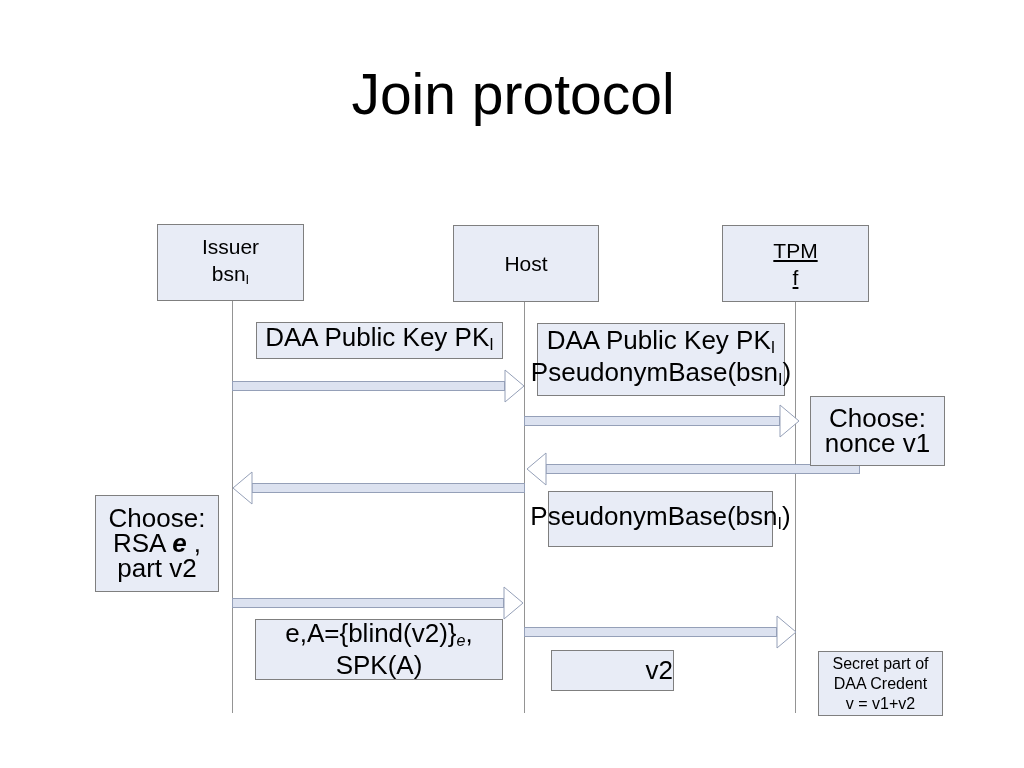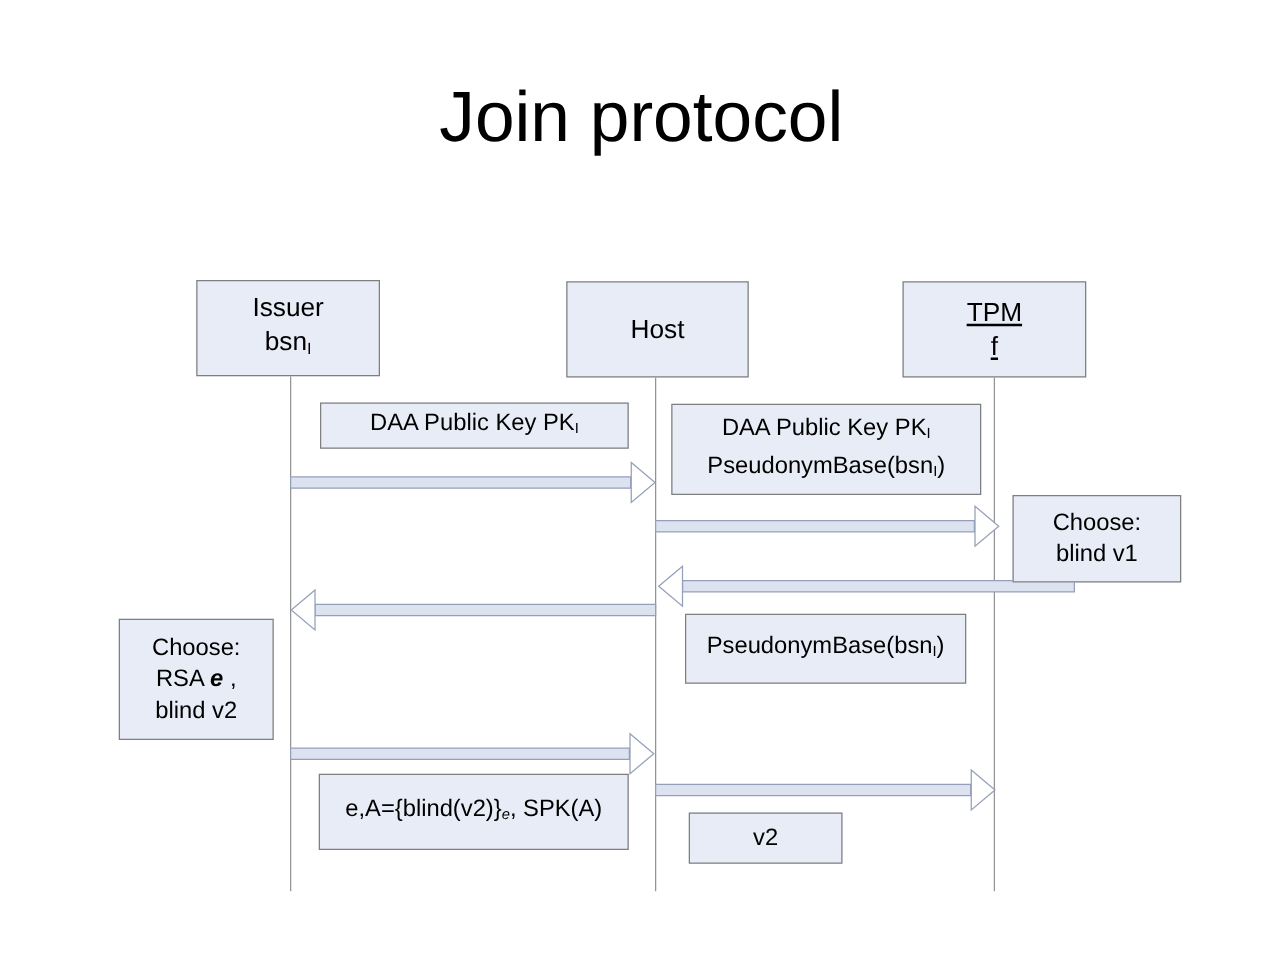--- a/index.html
+++ b/index.html
@@ -14,21 +14,21 @@
     text-align: center; font-size: 57px; font-weight: 400; line-height: 1.3;
     margin: 1px;
   }
 
   .actor, .box {
     position: absolute; background: #e8ecf6; border: 1px solid #7f7f7f;
     display: flex; flex-direction: column; justify-content: center; align-items: center;
     text-align: center; box-sizing: border-box; z-index: 3;
   }
   .actor { font-size: 21px; line-height: 27px; }
-  .box   { font-size: 19px; line-height: 25px; }
+  .box   { font-size: 26px; line-height: 25px; }
   .box.small { font-size: 16px; line-height: 20px; }
 
   .lifeline {
     position: absolute; width: 0; border-left: 1px solid #949494; z-index: 1;
   }
 
   .arrow { position: absolute; z-index: 2; overflow: visible; }
   .arrow rect    { fill: #dce2f0; stroke: #95a0b8; stroke-width: 1; }
   .arrow polygon { fill: #ffffff; stroke: #95a0b8; stroke-width: 1; }
 
@@ -95,35 +95,40 @@
     <div><span>DAA Public Key PK</span><span class="sub">I</span></div>
   </div>
 
   <div class="box" style="left:537px; top:323px; width:248px; height:73px;">
     <div><span>DAA Public Key PK</span><span class="sub">I</span></div>
     <div><span>PseudonymBase(bsn</span><span class="sub">I</span><span>)</span></div>
   </div>
 
   <div class="box" style="left:810px; top:396px; width:135px; height:70px;">
     <div><span>Choose:</span></div>
-    <div><span>blind v1</span></div>
+    <div><span>nonce v1</span></div>
   </div>
 
   <div class="box" style="left:95px; top:495px; width:124px; height:97px;">
     <div><span>Choose:</span></div>
     <div><span>RSA </span><span class="em-e">e</span><span> ,</span></div>
-    <div><span>blind v2</span></div>
+    <div><span>part v2</span></div>
   </div>
 
   <div class="box" style="left:548px; top:491px; width:225px; height:56px; line-height:24px;">
     <div><span>PseudonymBase(bsn</span><span class="sub">I</span><span>)</span></div>
   </div>
 
   <div class="box" style="left:255px; top:619px; width:248px; height:61px;text-align:center;">
     <div><span>e,A={blind(v2)}</span><span class="sub italic">e</span><span>, SPK(A)</span></div>
   </div>
 
-  <div class="box" style="left:551px; top:650px; width:123px; height:41px;">
+  <div class="box" style="left:551px; top:650px; width:123px; height:41px;align-items:flex-end;">
     <div><span>v2</span></div>
   </div>
 
+  <div class="box small" style="left:818px; top:651px; width:125px; height:65px;">
+    <div><span>Secret part of</span></div>
+    <div><span>DAA Credent</span></div>
+    <div><span>v = v1+v2</span></div>
+  </div>
 
 </div>
 
 </body></html>

